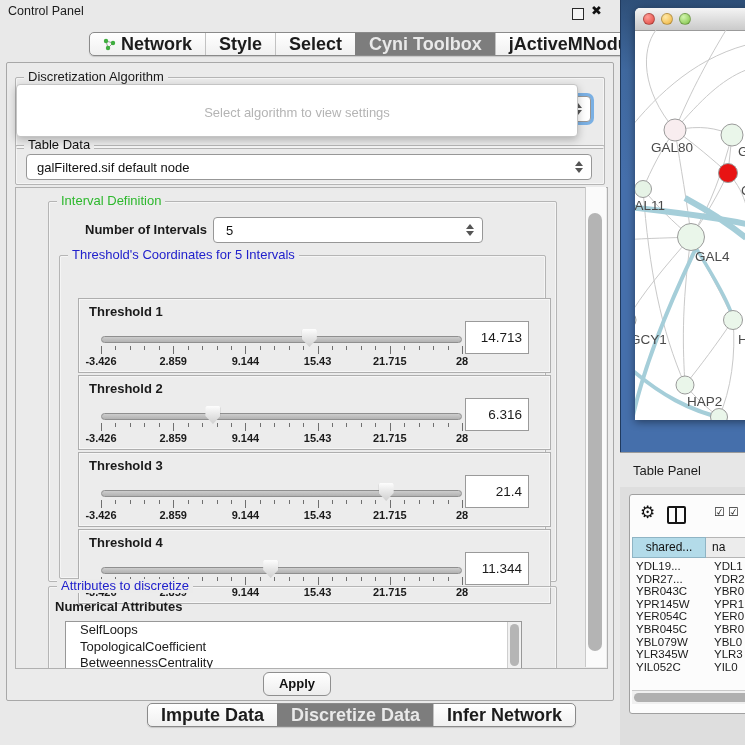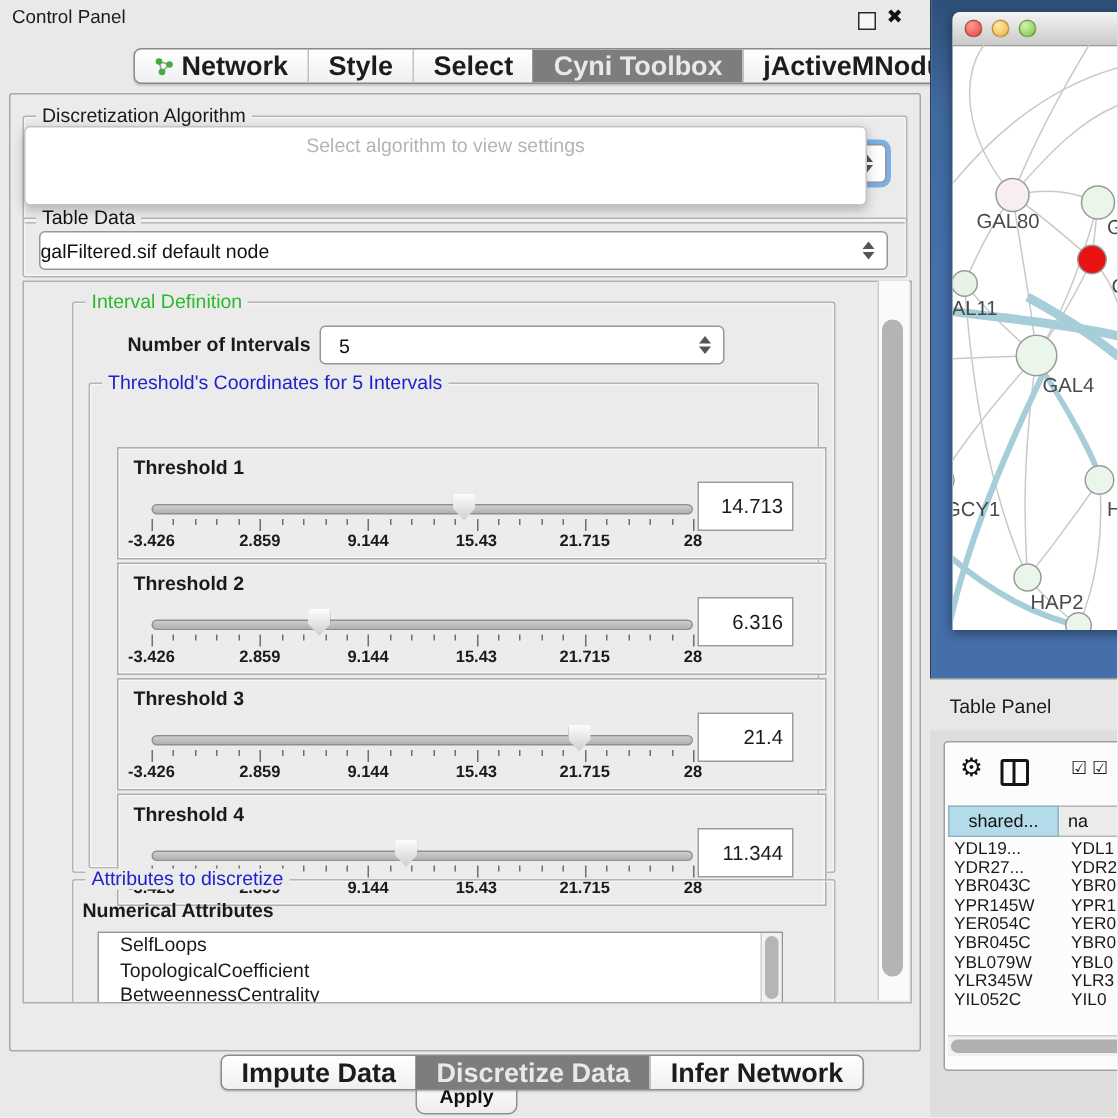--- a/index.html
+++ b/index.html
@@ -22,29 +22,29 @@
   #bottom-tabs{left:147px;top:703px;}
   
   #outer-box{position:absolute;left:6px;top:62px;width:606px;height:637px;border:1px solid #a8a8a8;
              background:#ebebeb;border-radius:2px;}
   .group{position:absolute;border:1px solid #b5b5b5;border-radius:2px;box-shadow:inset 0 0 0 1px rgba(255,255,255,.5);}
   .gtitle{position:absolute;top:-8px;left:8px;background:#ebebeb;padding:0 4px;font-size:13px;line-height:14px;}
   .gtitle.green{color:#2db82d;}
   .gtitle.blue{color:#2121cc;}
   .combo{position:absolute;background:#fff;border:1px solid #979797;border-radius:4px;display:flex;
          align-items:center;font-size:13px;color:#111;}
-  .combo .val{flex:1;white-space:nowrap;overflow:hidden;}
+  .combo .val{padding-left:10px;flex:1;white-space:nowrap;overflow:hidden;}
   .spinner{width:9px;margin-right:8px;display:flex;flex-direction:column;align-items:center;gap:2px;}
   .spinner i{display:block;width:0;height:0;border-left:4px solid transparent;border-right:4px solid transparent;}
   .spinner .up{border-bottom:5px solid #555;}
   .spinner .dn{border-top:5px solid #555;}
   #algo-combo{left:16px;top:33px;width:566px;height:24px;box-shadow:0 0 0 3px #7ab0e4;}
   
   #algo-popup{position:absolute;left:9px;top:21px;width:562px;height:53px;background:#fff;border:1px solid #c4c4c4;
-              border-radius:4px;box-shadow:0 3px 8px rgba(0,0,0,.25);z-index:50;padding-top:4px;box-sizing:border-box;}
+              border-radius:4px;box-shadow:0 3px 8px rgba(0,0,0,.25);z-index:50;padding-top:20px;box-sizing:border-box;}
   #algo-popup .prow{height:16px;line-height:16px;font-size:13px;padding:0 4px;}
   #algo-popup .placeholder{text-align:center;color:#b4b4b4;}
   #algo-popup .opt{color:#000;}
   #algo-popup .opt.bold{font-weight:bold;}
   
   #scrollpane{position:absolute;left:8px;top:124px;width:591px;height:480px;border:1px solid #b0b0b0;
               background:#ebebeb;overflow:hidden;}
   #vscroll{position:absolute;right:0;top:0;width:20px;height:480px;background:#fafafa;border-left:1px solid #c9c9c9;}
   #vscroll .thumb{position:absolute;left:2px;top:26px;width:14px;height:438px;background:#b4b4b4;border-radius:8px;}
   
@@ -61,22 +61,22 @@
   .tick.minor{height:4px;}
   .tick.major{height:8px;}
   .tlabel{position:absolute;top:56px;font-size:11px;font-weight:bold;color:#1a1a1a;transform:translateX(-50%);white-space:nowrap;}
   .vbox{position:absolute;left:386px;top:22px;width:56px;height:31px;background:#fff;border:1px solid #9a9a9a;
         font-size:13.5px;text-align:right;line-height:31px;padding-right:6px;}
   
   #attr-list{position:absolute;left:16px;top:34px;width:455px;height:120px;background:#fff;border:1px solid #989898;overflow:hidden;}
   #attr-list .item{font-size:13px;line-height:16.5px;padding-left:14px;white-space:nowrap;}
   #attr-vscroll{position:absolute;right:0;top:0;width:13px;height:120px;background:#f1f1f1;border-left:1px solid #cfcfcf;}
   #attr-vscroll .thumb{position:absolute;left:2px;top:2px;width:9px;height:42px;background:#b5b5b5;border-radius:5px;}
-  #apply-btn{position:absolute;left:270px;top:609px;width:66px;height:22px;border:1px solid #8f8f8f;border-radius:6px;
-             background:linear-gradient(#ffffff,#ededed);font-size:13px;font-weight:bold;color:#111;text-align:center;line-height:21px;margin-top:47px;}
+  #apply-btn{position:absolute;left:256px;top:609px;width:66px;height:22px;border:1px solid #8f8f8f;border-radius:6px;
+             background:linear-gradient(#ffffff,#ededed);font-size:13px;font-weight:bold;color:#111;text-align:center;line-height:21px;}
   
   #right-panel{position:absolute;left:620px;top:0;width:125px;height:745px;overflow:hidden;background:#e0e0e0;}
   #net-frame{position:absolute;left:0;top:0;width:125px;height:452px;
              background:linear-gradient(#2e4f78 0px,#3f689e 70px,#456fab 180px,#456fab 100%);
              border-left:1px solid #203a5e;}
   #net-window{position:absolute;left:14px;top:8px;width:126px;height:412px;background:#fff;border-radius:5px 5px 0 0;
               box-shadow:0 2px 8px rgba(0,0,0,.45);overflow:hidden;}
   #net-titlebar{position:absolute;left:0;top:0;width:100%;height:22px;background:linear-gradient(#f4f4f4,#cacaca);
                 border-bottom:1px solid #9b9b9b;border-radius:5px 5px 0 0;}
   .light{position:absolute;top:5px;width:12px;height:12px;border-radius:50%;border:1px solid rgba(0,0,0,.25);box-sizing:border-box;}

